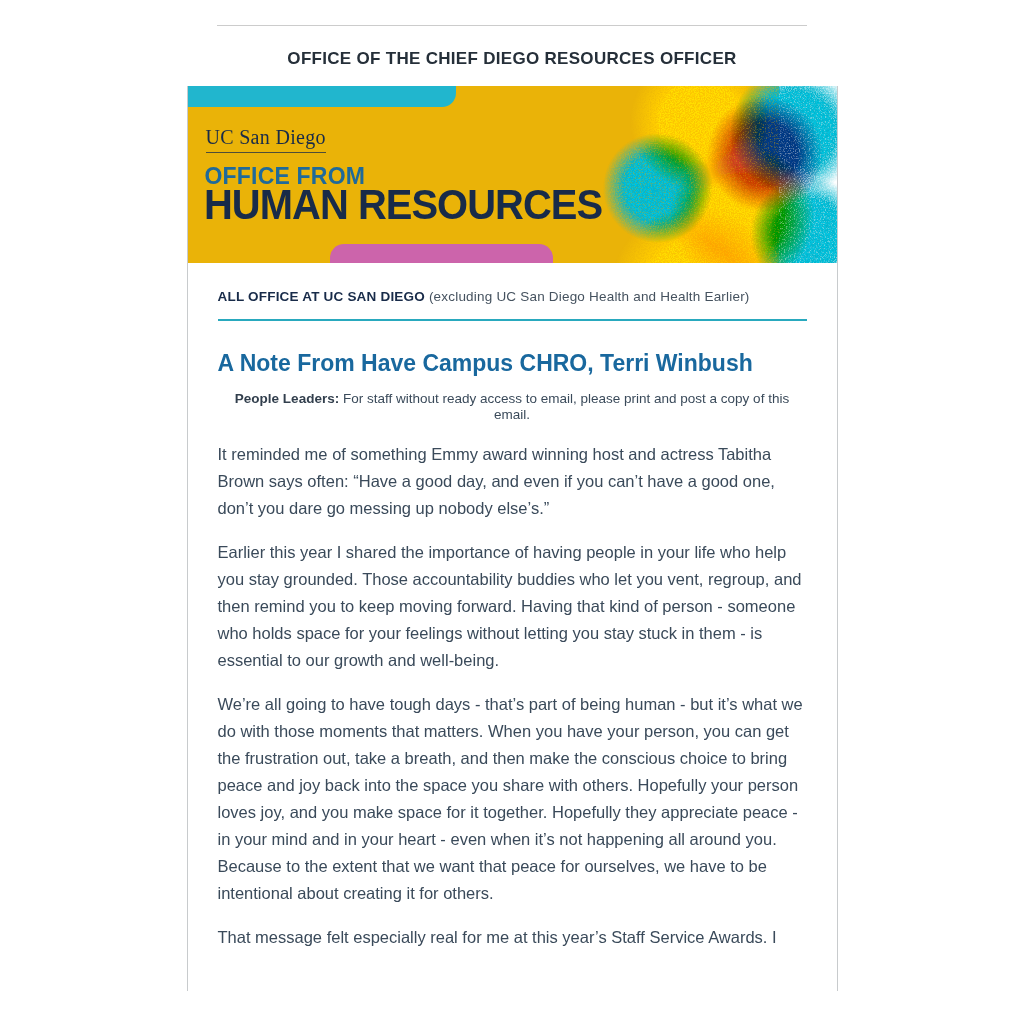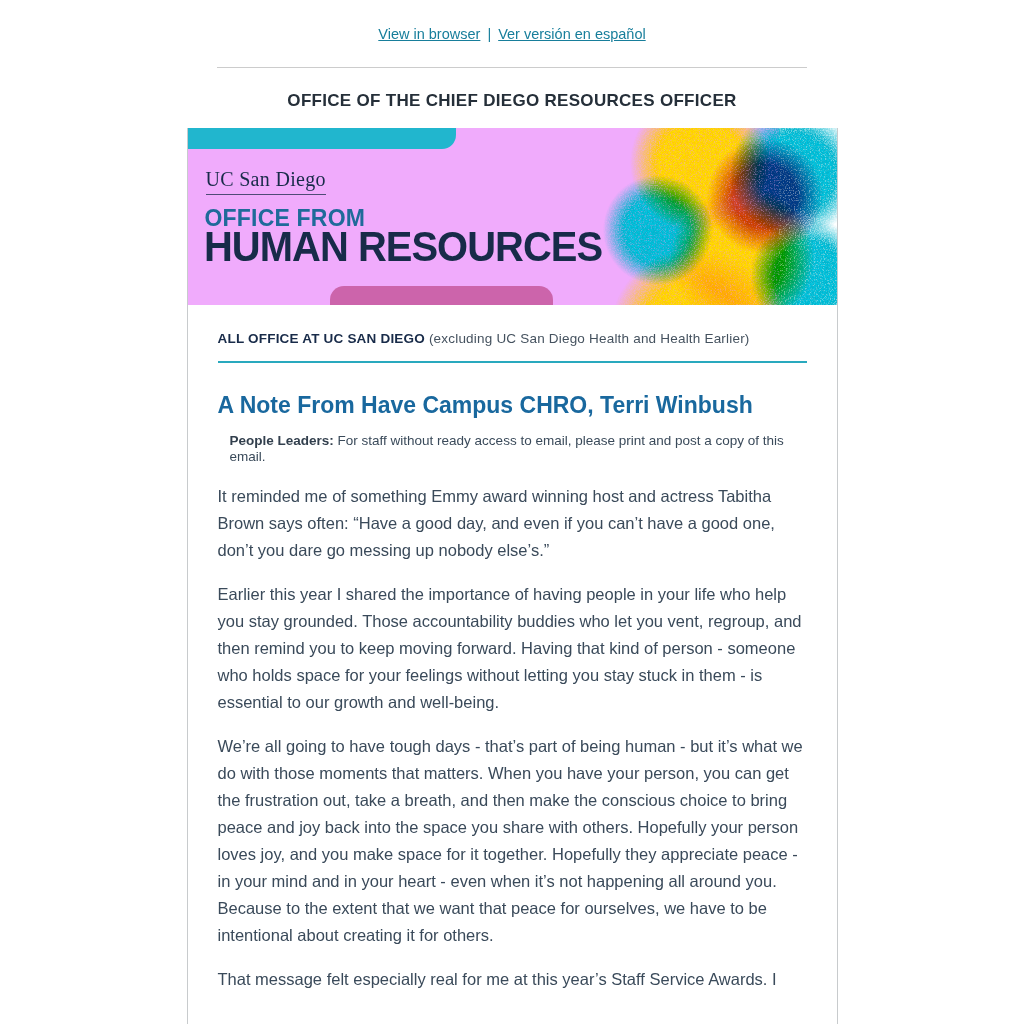--- a/index.html
+++ b/index.html
@@ -19,21 +19,21 @@
   }
   .date-line { margin-top:13px; text-align:center; font-size:17px; color:#252F39; }
 
   .email-container {
     width:649px; margin:17px auto 0;
     border-left:1px solid #c8cbcd; border-right:1px solid #c8cbcd;
     background:#ffffff;
   }
 
   
-  .banner { position:relative; height:177px; background:#f0abfc; overflow:hidden; }
+  .banner { position:relative; height:177px; background:#eab308; overflow:hidden; }
   .banner .white-side { position:absolute; top:0; right:0; width:58px; height:100%; background:#ffffff; }
   .teal-bar {
     position:absolute; top:0; left:0; width:268px; height:21px;
     background:#21B6CE; border-radius:0 0 14px 0;
   }
   .pink-tab {
     position:absolute; left:142px; bottom:0; width:223px; height:19px;
     background:#CC64AB; border-radius:14px 14px 0 0;
   }
   .circles-svg { position:absolute; top:0; left:0; width:100%; height:100%; }
@@ -51,33 +51,30 @@
     font-size:42px; font-weight:800; color:#182B49; letter-spacing:-1px;
     white-space:nowrap; transform:scaleX(.95); transform-origin:left top;
   }
 
   
   .content { padding:26px 30px 40px; }
   .audience { margin:0; font-size:13.5px; letter-spacing:.2px; color:#45525F; }
   .audience strong { color:#182B49; }
   .teal-divider { height:2px; background:#29A9BE; margin-top:15px; }
   .article-heading { margin:29px 0 0; font-size:23px; font-weight:700; color:#19689E; }
-  .notice { margin:14px 12px 0; font-size:13.5px; line-height:16px; color:#3A4A5A; }
+  .notice { margin:14px 0 0; font-size:13.5px; line-height:16px; color:#3A4A5A;text-align:center; }
   .notice strong { color:#323F4D; }
   .body-para { margin:18px 0 0; font-size:16.5px; line-height:27px; color:#3A4A5A; }
   .body-para + .body-para { margin-top:17px; }
 </style>
 </head>
 <body>
 
 <div class="page">
 
-  <div class="preheader">
-    <a href="#">View in browser</a><span class="sep">|</span><a href="#">Ver versión en español</a>
-  </div>
 
   <hr class="top-rule">
 
   <div class="office-title">OFFICE OF THE CHIEF DIEGO RESOURCES OFFICER</div>
 
   <div class="email-container">
 
     <div class="banner">
       <div class="white-side"></div>
 

